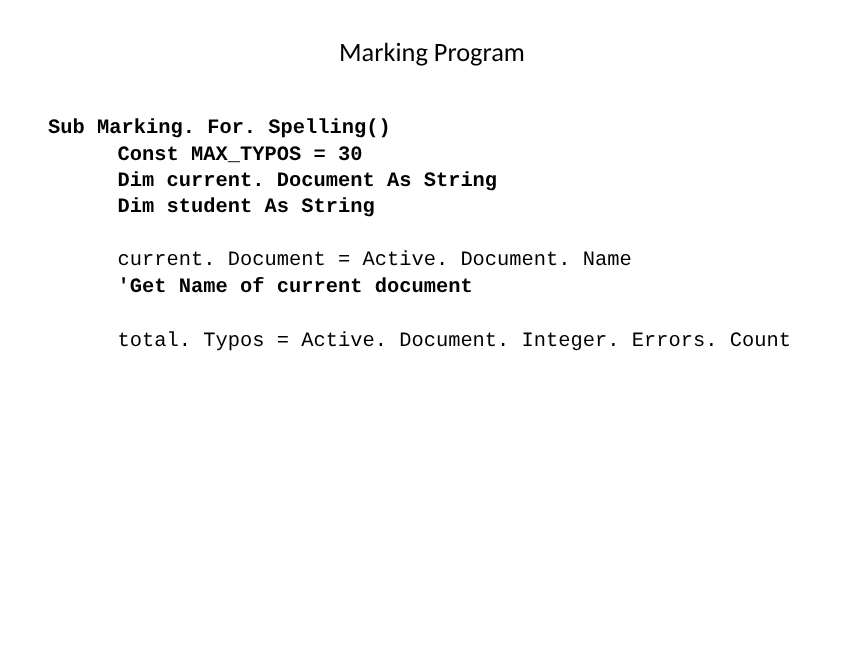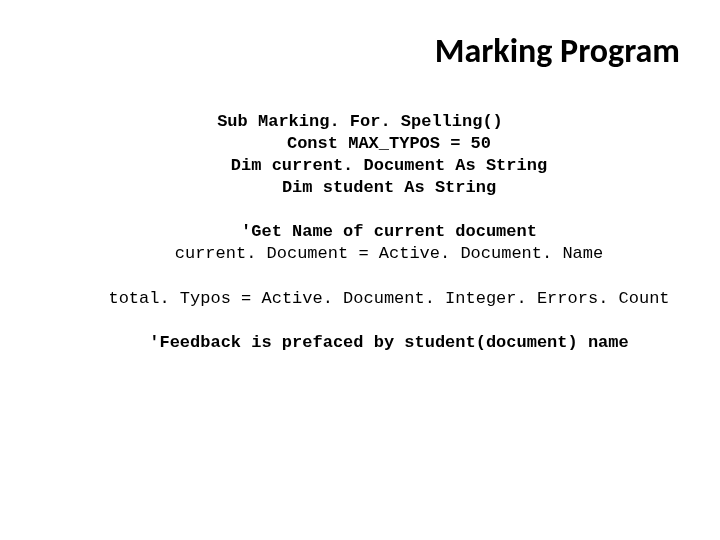--- a/index.html
+++ b/index.html
@@ -4,57 +4,55 @@
   <style>
     * { margin: 0; padding: 0; box-sizing: border-box; }
     body {
       width: 720px;
       height: 540px;
       background: #fff;
       font-family: Calibri, Arial, sans-serif;
       padding: 20px 40px;
     }
     .title {
-      text-align: right;
-      font-size: 34px;
-      font-weight: 700;
+      text-align: center;
+      font-size: 22px;
+      font-weight: 400;
       color: #000;
       margin-bottom: 40px;
       margin-top: 10px;
     }
     .code-block {
       font-family: 'Courier New', Courier, monospace;
       font-size: 17px;
       line-height: 1.3;
       color: #000;
     }
     .code-line {
       white-space: pre;
-      text-align: center;
     }
     .bold {
       font-weight: bold;
     }
     .indent {
       padding-left: 58px;
     }
     .blank {
       height: 22px;
     }
   </style>
 </head>
 <body>
 
 <div class="title">Marking Program</div>
 
 <div class="code-block">
   <div class="code-line bold">Sub Marking. For. Spelling()</div>
-  <div class="code-line bold indent">Const MAX_TYPOS = 50</div>
+  <div class="code-line bold indent">Const MAX_TYPOS = 30</div>
   <div class="code-line bold indent">Dim current. Document As String</div>
   <div class="code-line bold indent">Dim student As String</div>
   <div class="blank"></div>
+  <div class="code-line indent">current. Document = Active. Document. Name</div>
   <div class="code-line bold indent">'Get Name of current document</div>
-  <div class="code-line indent">current. Document = Active. Document. Name</div>
   <div class="blank"></div>
   <div class="code-line indent">total. Typos = Active. Document. Integer. Errors. Count</div>
   <div class="blank"></div>
-  <div class="code-line bold indent">'Feedback is prefaced by student(document) name</div>
 </div>
 
 </body></html>

